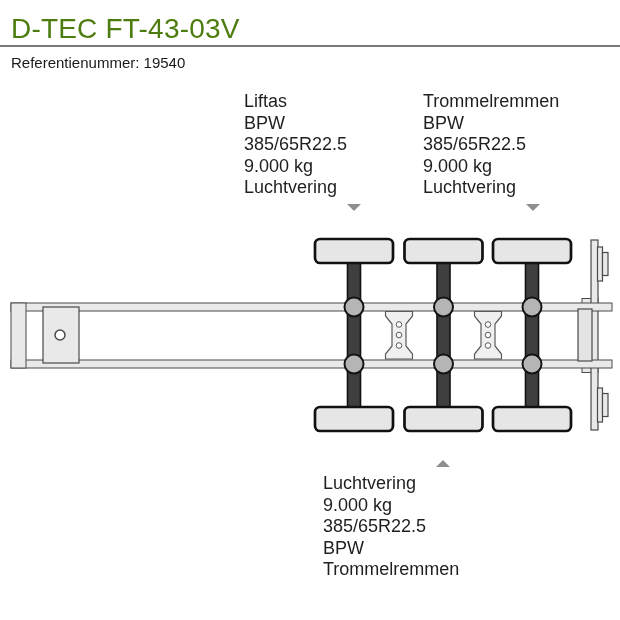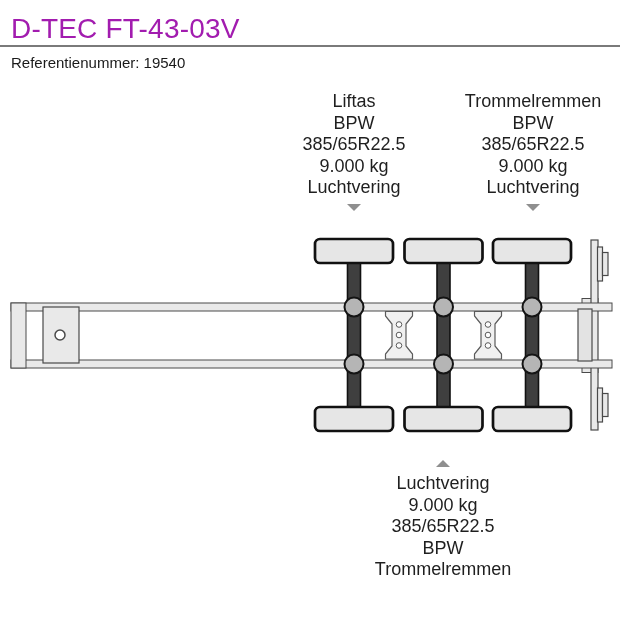--- a/index.html
+++ b/index.html
@@ -10,39 +10,38 @@
     color: #1c1c1c;
     position: relative;
     overflow: hidden;
   }
   .abs { position: absolute; }
 
   .title {
     left: 11px; top: 13px;
     font-size: 28px;
     letter-spacing: 0.2px;
-    color: #a21caf;
+    color: #4d7c0f;
     white-space: nowrap;
   }
   .separator {
     left: 0; top: 45px;
     width: 620px; height: 2px;
     background: #7a7a7a;
   }
   .reference {
     left: 11px; top: 54px;
     font-size: 15px;
     color: #1a1a1a;
     white-space: nowrap;
   }
 
   .anno {
     font-size: 18px;
     line-height: 21.6px;
-    text-align: center;
     color: #1f1f1f;
   }
   .anno div { white-space: nowrap; }
   .anno-top-left  { left: 244px; top: 91px;  width: 220px; }
   .anno-top-right { left: 423px; top: 91px;  width: 220px; }
   .anno-bottom    { left: 323px; top: 473px; width: 240px; }
 
   .arrow-down {
     width: 0; height: 0;
     border-left: 7.5px solid transparent;

